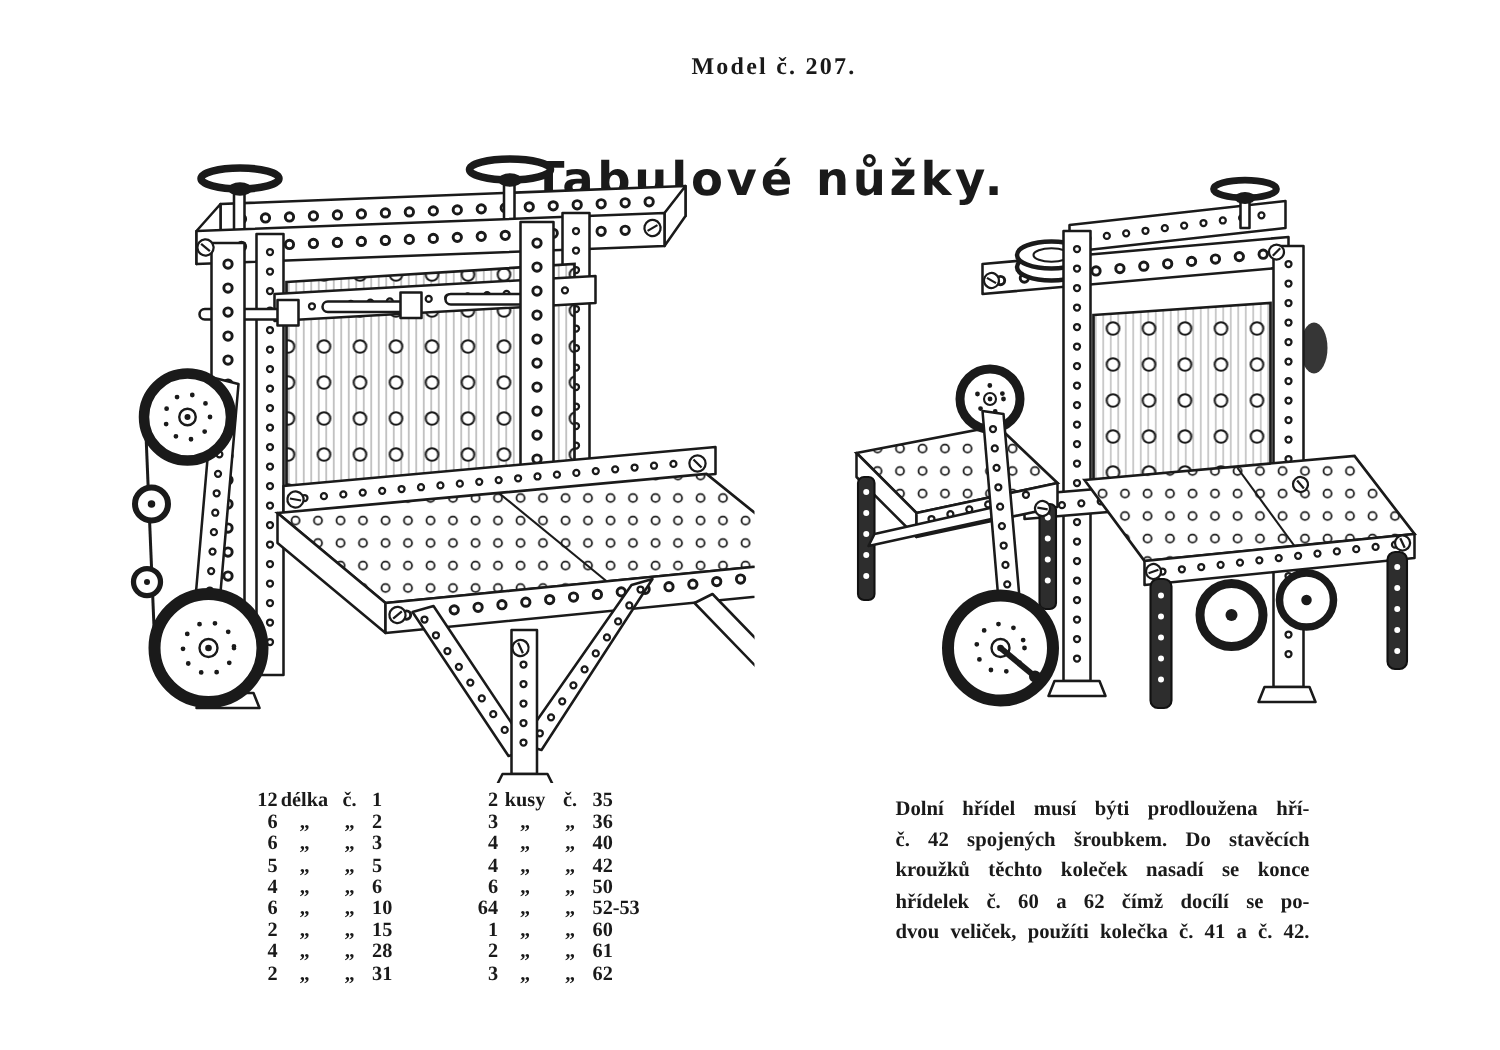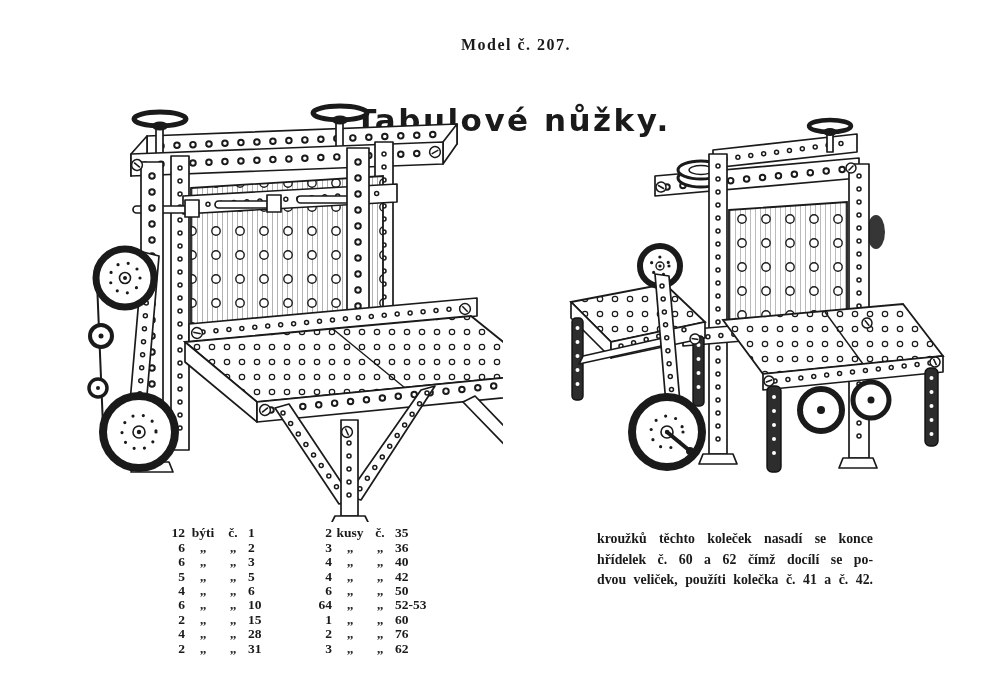--- a/index.html
+++ b/index.html
@@ -327,21 +327,21 @@
       </g>
     <g class="bolt" transform="translate(372,250) rotate(65)">
         <circle r="5"></circle>
         <line x1="-3.5" y1="0" x2="3.5" y2="0"></line>
       </g>
   </svg>
 
   <div class="pcol pcol-left">
     <div class="prow">
         <span class="q">12</span>
-        <span class="u">býti</span>
+        <span class="u">délka</span>
         <span class="n">č.</span>
         <span class="p">1</span>
       </div>
     <div class="prow">
         <span class="q">6</span>
         <span class="u">„</span>
         <span class="n">„</span>
         <span class="p">2</span>
       </div>
     <div class="prow">
@@ -428,29 +428,31 @@
     <div class="prow">
         <span class="q">1</span>
         <span class="u">„</span>
         <span class="n">„</span>
         <span class="p">60</span>
       </div>
     <div class="prow">
         <span class="q">2</span>
         <span class="u">„</span>
         <span class="n">„</span>
-        <span class="p">76</span>
+        <span class="p">61</span>
       </div>
     <div class="prow">
         <span class="q">3</span>
         <span class="u">„</span>
         <span class="n">„</span>
         <span class="p">62</span>
       </div>
   </div>
 
   <div class="desc">
+    <div class="dline">Dolní hřídel musí býti prodloužena hří-</div>
+    <div class="dline">č. 42 spojených šroubkem. Do stavěcích</div>
     <div class="dline">kroužků těchto koleček nasadí se konce</div>
     <div class="dline">hřídelek č. 60 a 62 čímž docílí se po-</div>
     <div class="dline">dvou veliček, použíti kolečka č. 41 a č. 42.</div>
   </div>
 
 </div>
 
 </body></html>

